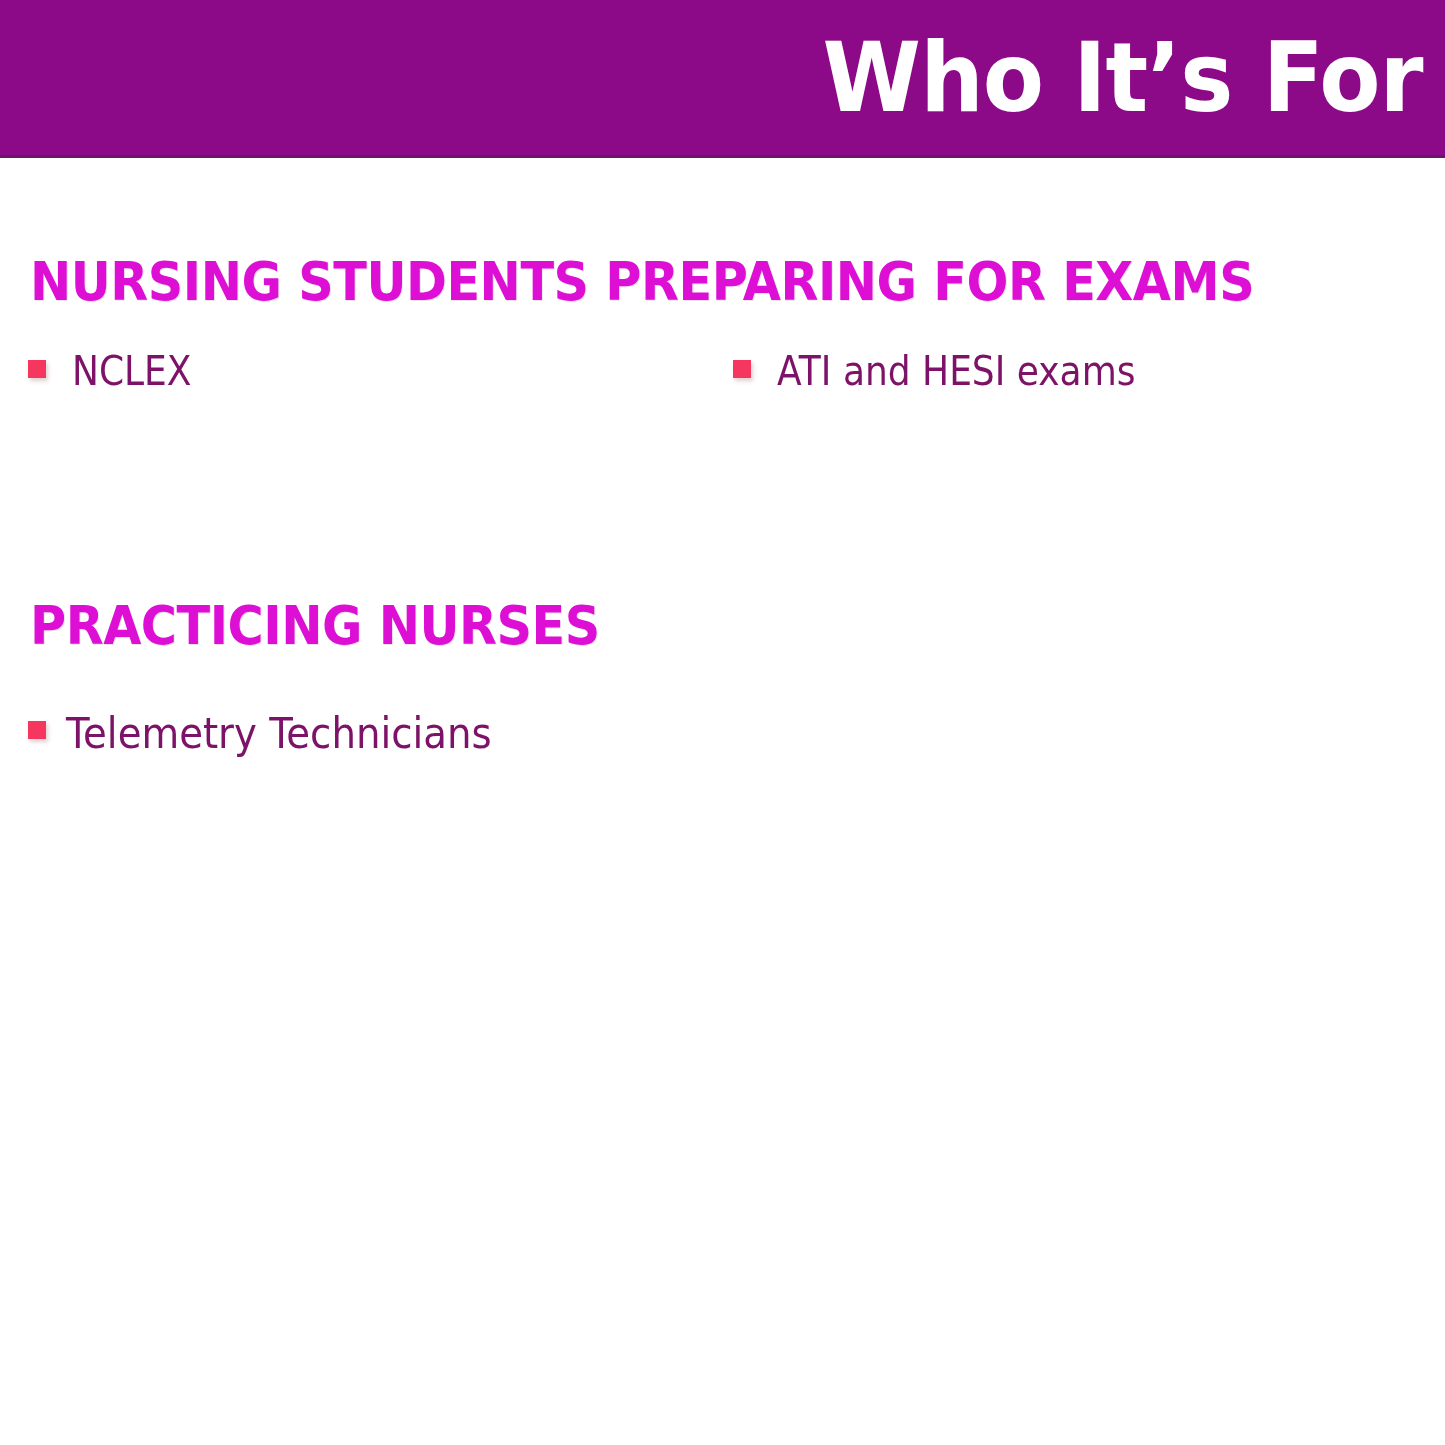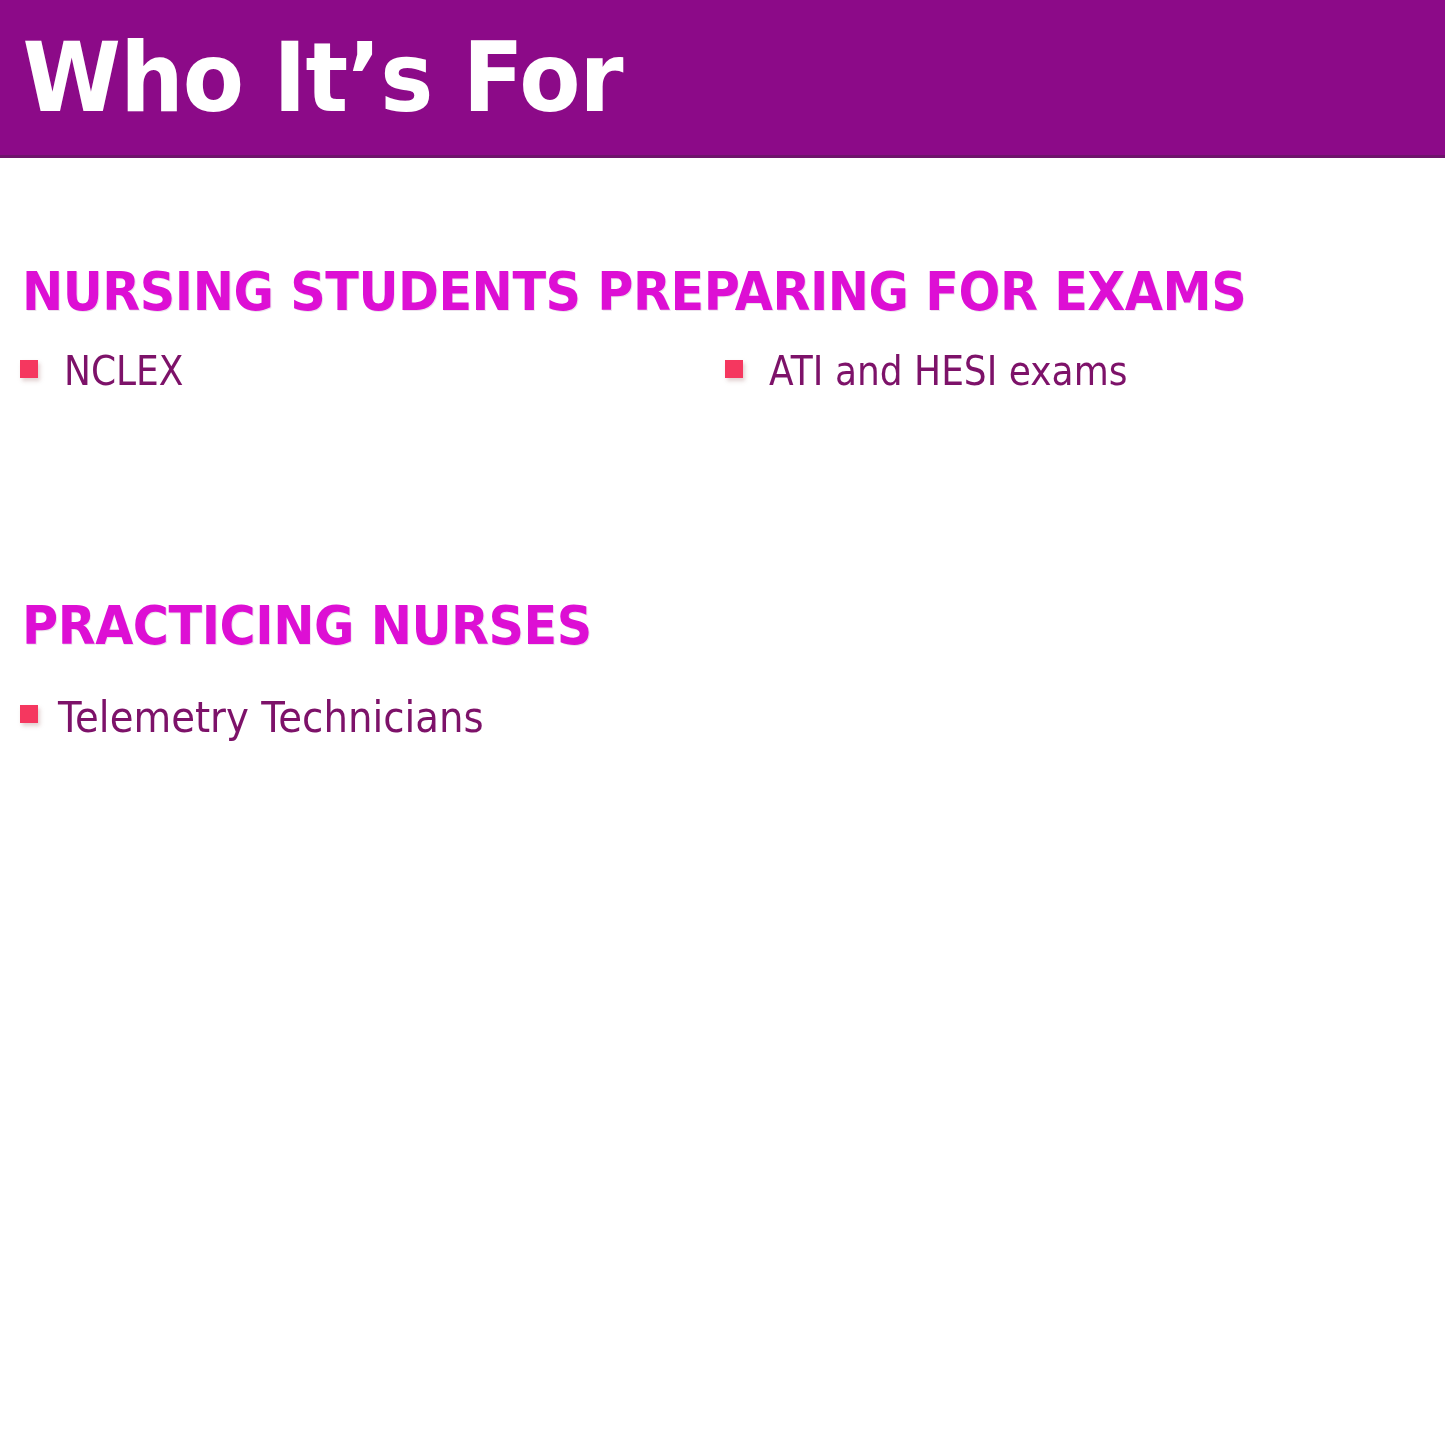--- a/index.html
+++ b/index.html
@@ -20,45 +20,45 @@
     position: absolute;
     left: 0;
     top: 0;
     width: 1445px;
     height: 158px;
     background: #8c0a88;
     border-bottom: 3px solid #6e146b;
     box-sizing: border-box;
     display: flex;
     align-items: center;
-    justify-content: flex-start;
+    justify-content: flex-end;
   }
   .header-title {
     color: #ffffff;
     font-family: "DejaVu Sans", sans-serif;
     font-weight: bold;
     font-size: 96px;
     line-height: 1;
     letter-spacing: -1px;
     transform: scaleX(0.93);
     transform-origin: center center;
     margin: 0;
     padding: 0;
     white-space: nowrap;
   }
 
   
   .content {
     position: absolute;
     left: 0;
-    top: 154px;
+    top: 144px;
     width: 1445px;
     height: 1287px;
     box-sizing: border-box;
-    padding: 0 20px;
+    padding: 0 28px;
   }
 
   .section { position: relative; }
   .section-gap-1 { height: 110px; }
   .section-gap-2 { height: 108px; }
 
   .section-heading {
     color: #dd0fd4;
     font-family: "DejaVu Sans", sans-serif;
     font-weight: bold;
@@ -70,22 +70,22 @@
     white-space: nowrap;
     margin: 0 0 0 2px;
     text-shadow: 1px 1px 0 rgba(180,140,180,0.25);
   }
 
   .bullet-grid {
     display: grid;
     grid-template-columns: 705px 697px;
     column-gap: 0;
   }
-  .bullet-grid.s1 { margin-top: 28px; row-gap: 50px; }
-  .bullet-grid.s2 { margin-top: 40px; row-gap: 16px; }
+  .bullet-grid.s1 { margin-top: 38px; row-gap: 50px; }
+  .bullet-grid.s2 { margin-top: 56px; row-gap: 16px; }
 
   .bullet-item {
     display: flex;
     align-items: flex-start;
     min-height: 46px;
   }
   .bullet-item.empty { visibility: hidden; }
 
   .bullet-marker {
     flex: 0 0 auto;

